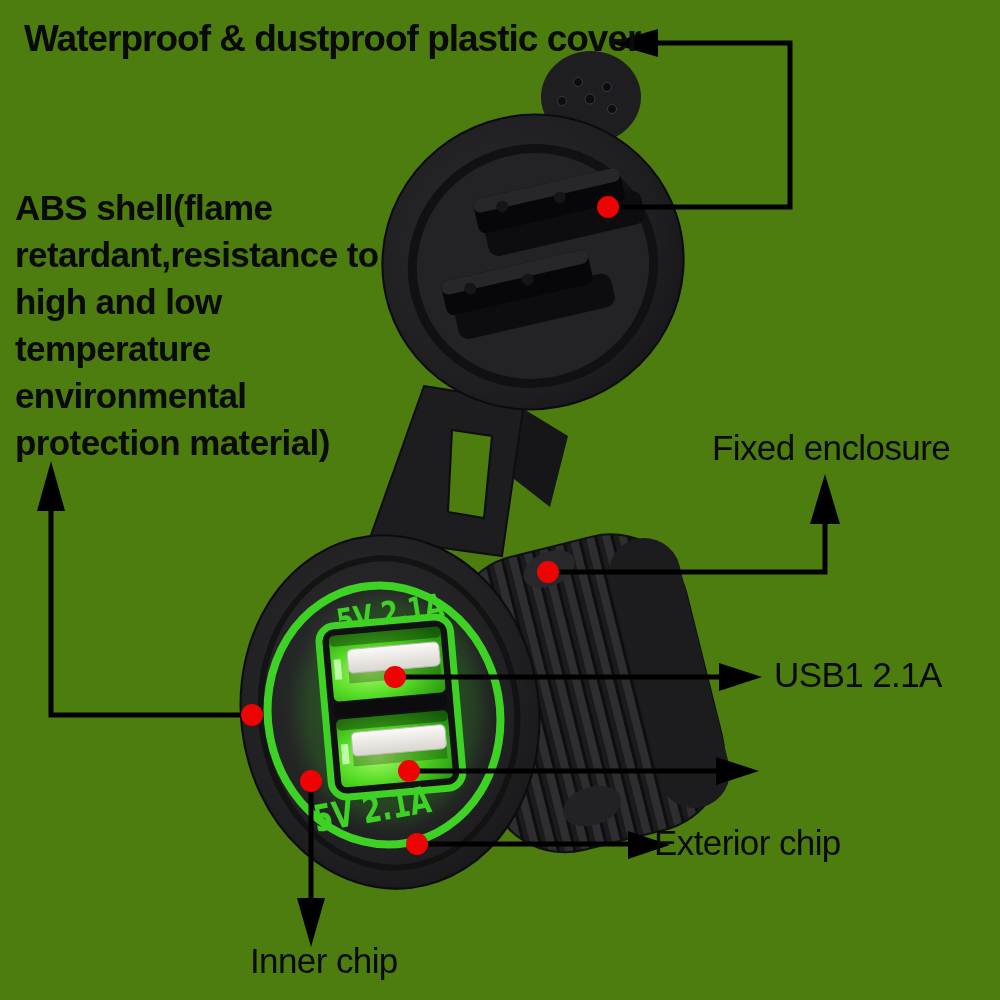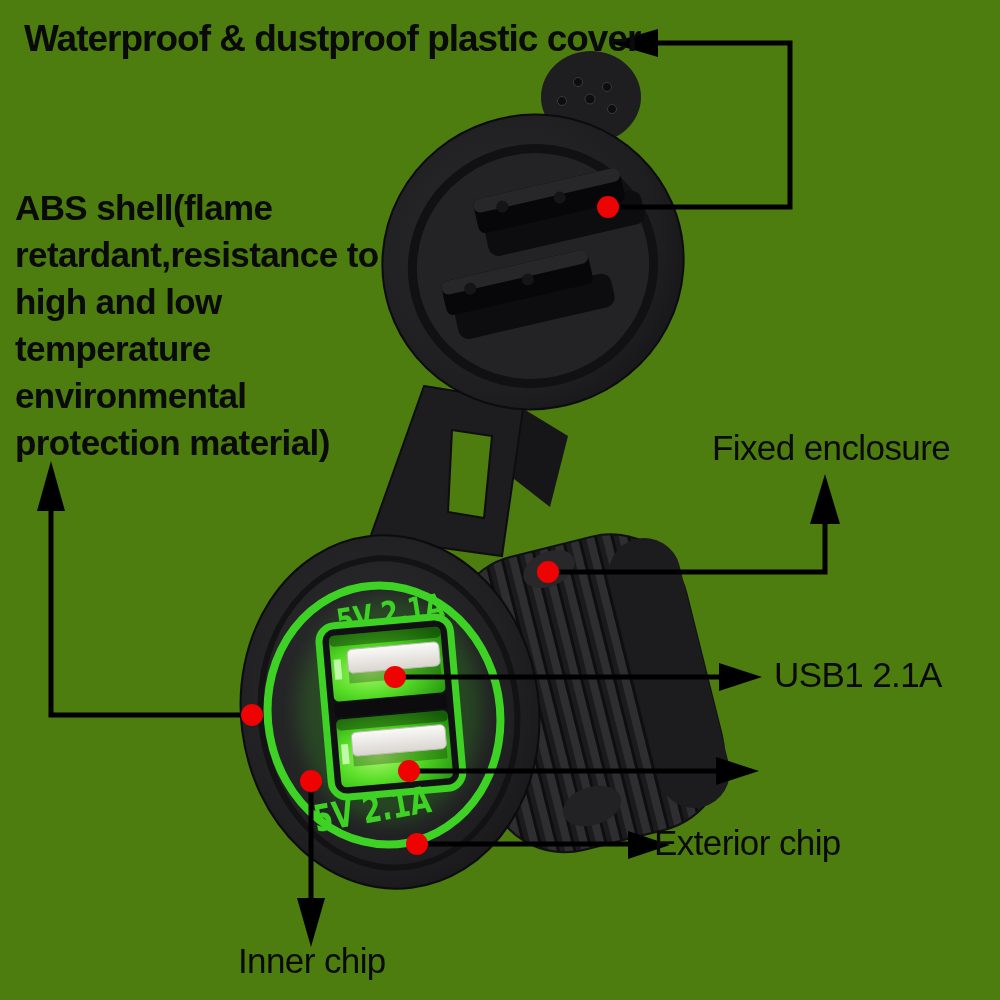--- a/index.html
+++ b/index.html
@@ -17,21 +17,21 @@
     font-size:37px;letter-spacing:-1px;white-space:nowrap;
   }
   .abs-label{
     position:absolute;left:15px;top:184px;color:#0a0a0a;font-weight:bold;
     font-size:35px;line-height:47px;letter-spacing:-0.6px;white-space:pre-line;
   }
   .lbl-fixed{left:712px;top:428px;}
   .lbl-usb1{left:774px;top:655px;}
   .lbl-usb2{left:777px;top:749px;}
   .lbl-exterior{left:648px;top:823px;margin-left:6px;}
-  .lbl-inner{left:238px;top:941px;text-align:center;}
+  .lbl-inner{left:250px;top:941px;text-align:center;}
 </style>
 </head>
 <body>
 
 <div class="canvas">
 
   <svg class="device-svg" viewBox="0 0 1000 1000">
     <defs>
       <radialGradient id="coverGrad" cx="42%" cy="40%" r="70%">
         <stop offset="0%" stop-color="#2b2b2d"></stop>

